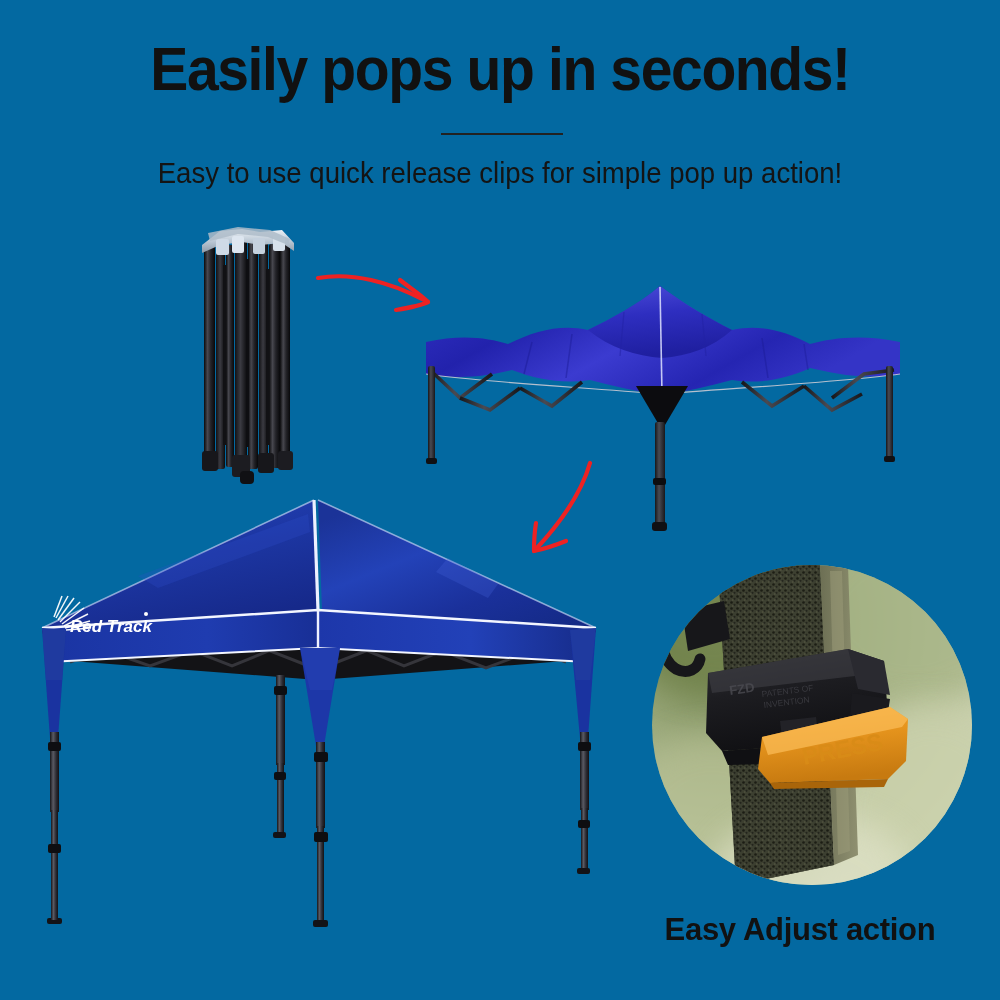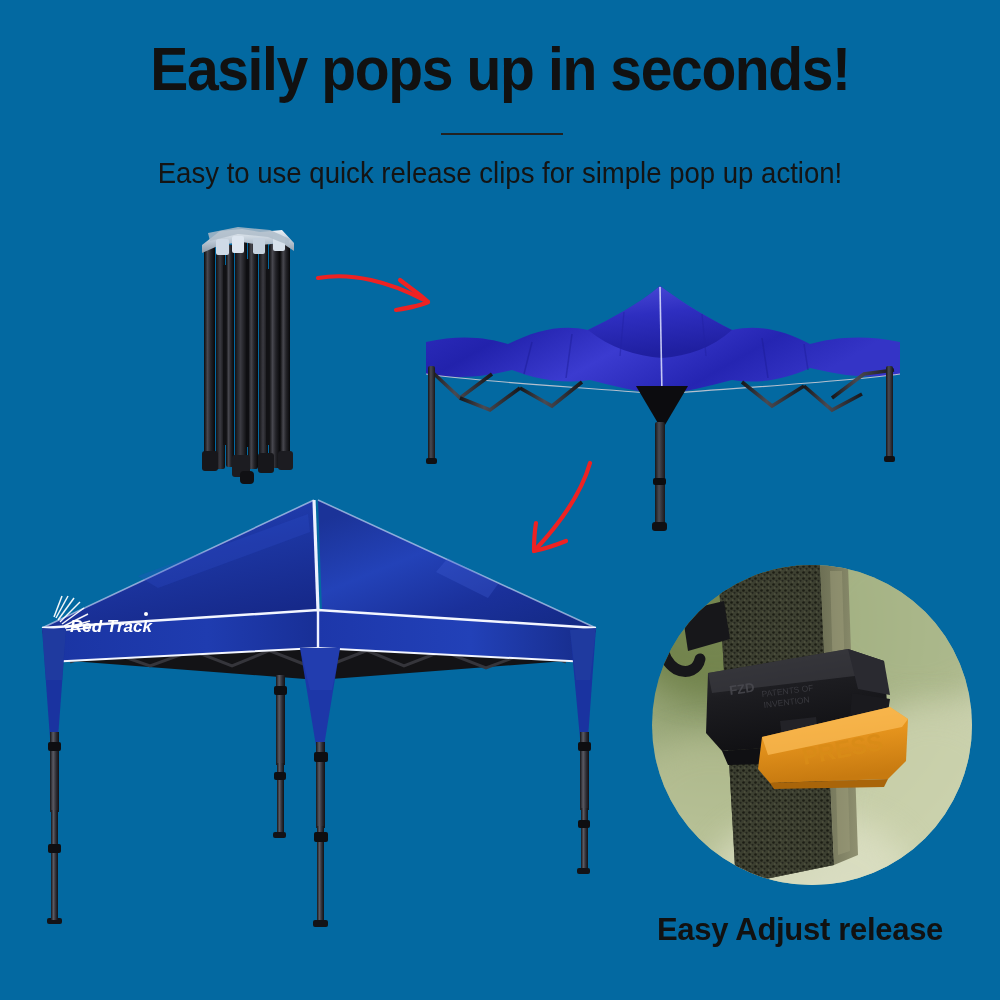--- a/index.html
+++ b/index.html
@@ -382,15 +382,15 @@
       <g>
         <path d="M110 172 L238 142 L256 154 L254 196 L236 214 L118 218 L106 204 Z" fill="url(#btnG)"></path>
         <path d="M110 172 L238 142 L256 154 L250 162 L116 190 Z" fill="#f9bb55" opacity="0.75"></path>
         <path d="M118 218 L236 214 L232 222 L122 224 Z" fill="#a9650a"></path>
         <text x="152" y="200" font-family="Liberation Sans, sans-serif" font-size="24" font-weight="bold" fill="#d98c18" transform="rotate(-11 152 200)" opacity="0.95">PRESS</text>
         <text x="150" y="198" font-family="Liberation Sans, sans-serif" font-size="24" font-weight="bold" fill="#f5b košice" opacity="0"></text>
       </g>
     </svg>
   </div>
 
-  <div id="caption">Easy Adjust release</div>
+  <div id="caption">Easy Adjust action</div>
 
 </div>
 
 </body></html>

